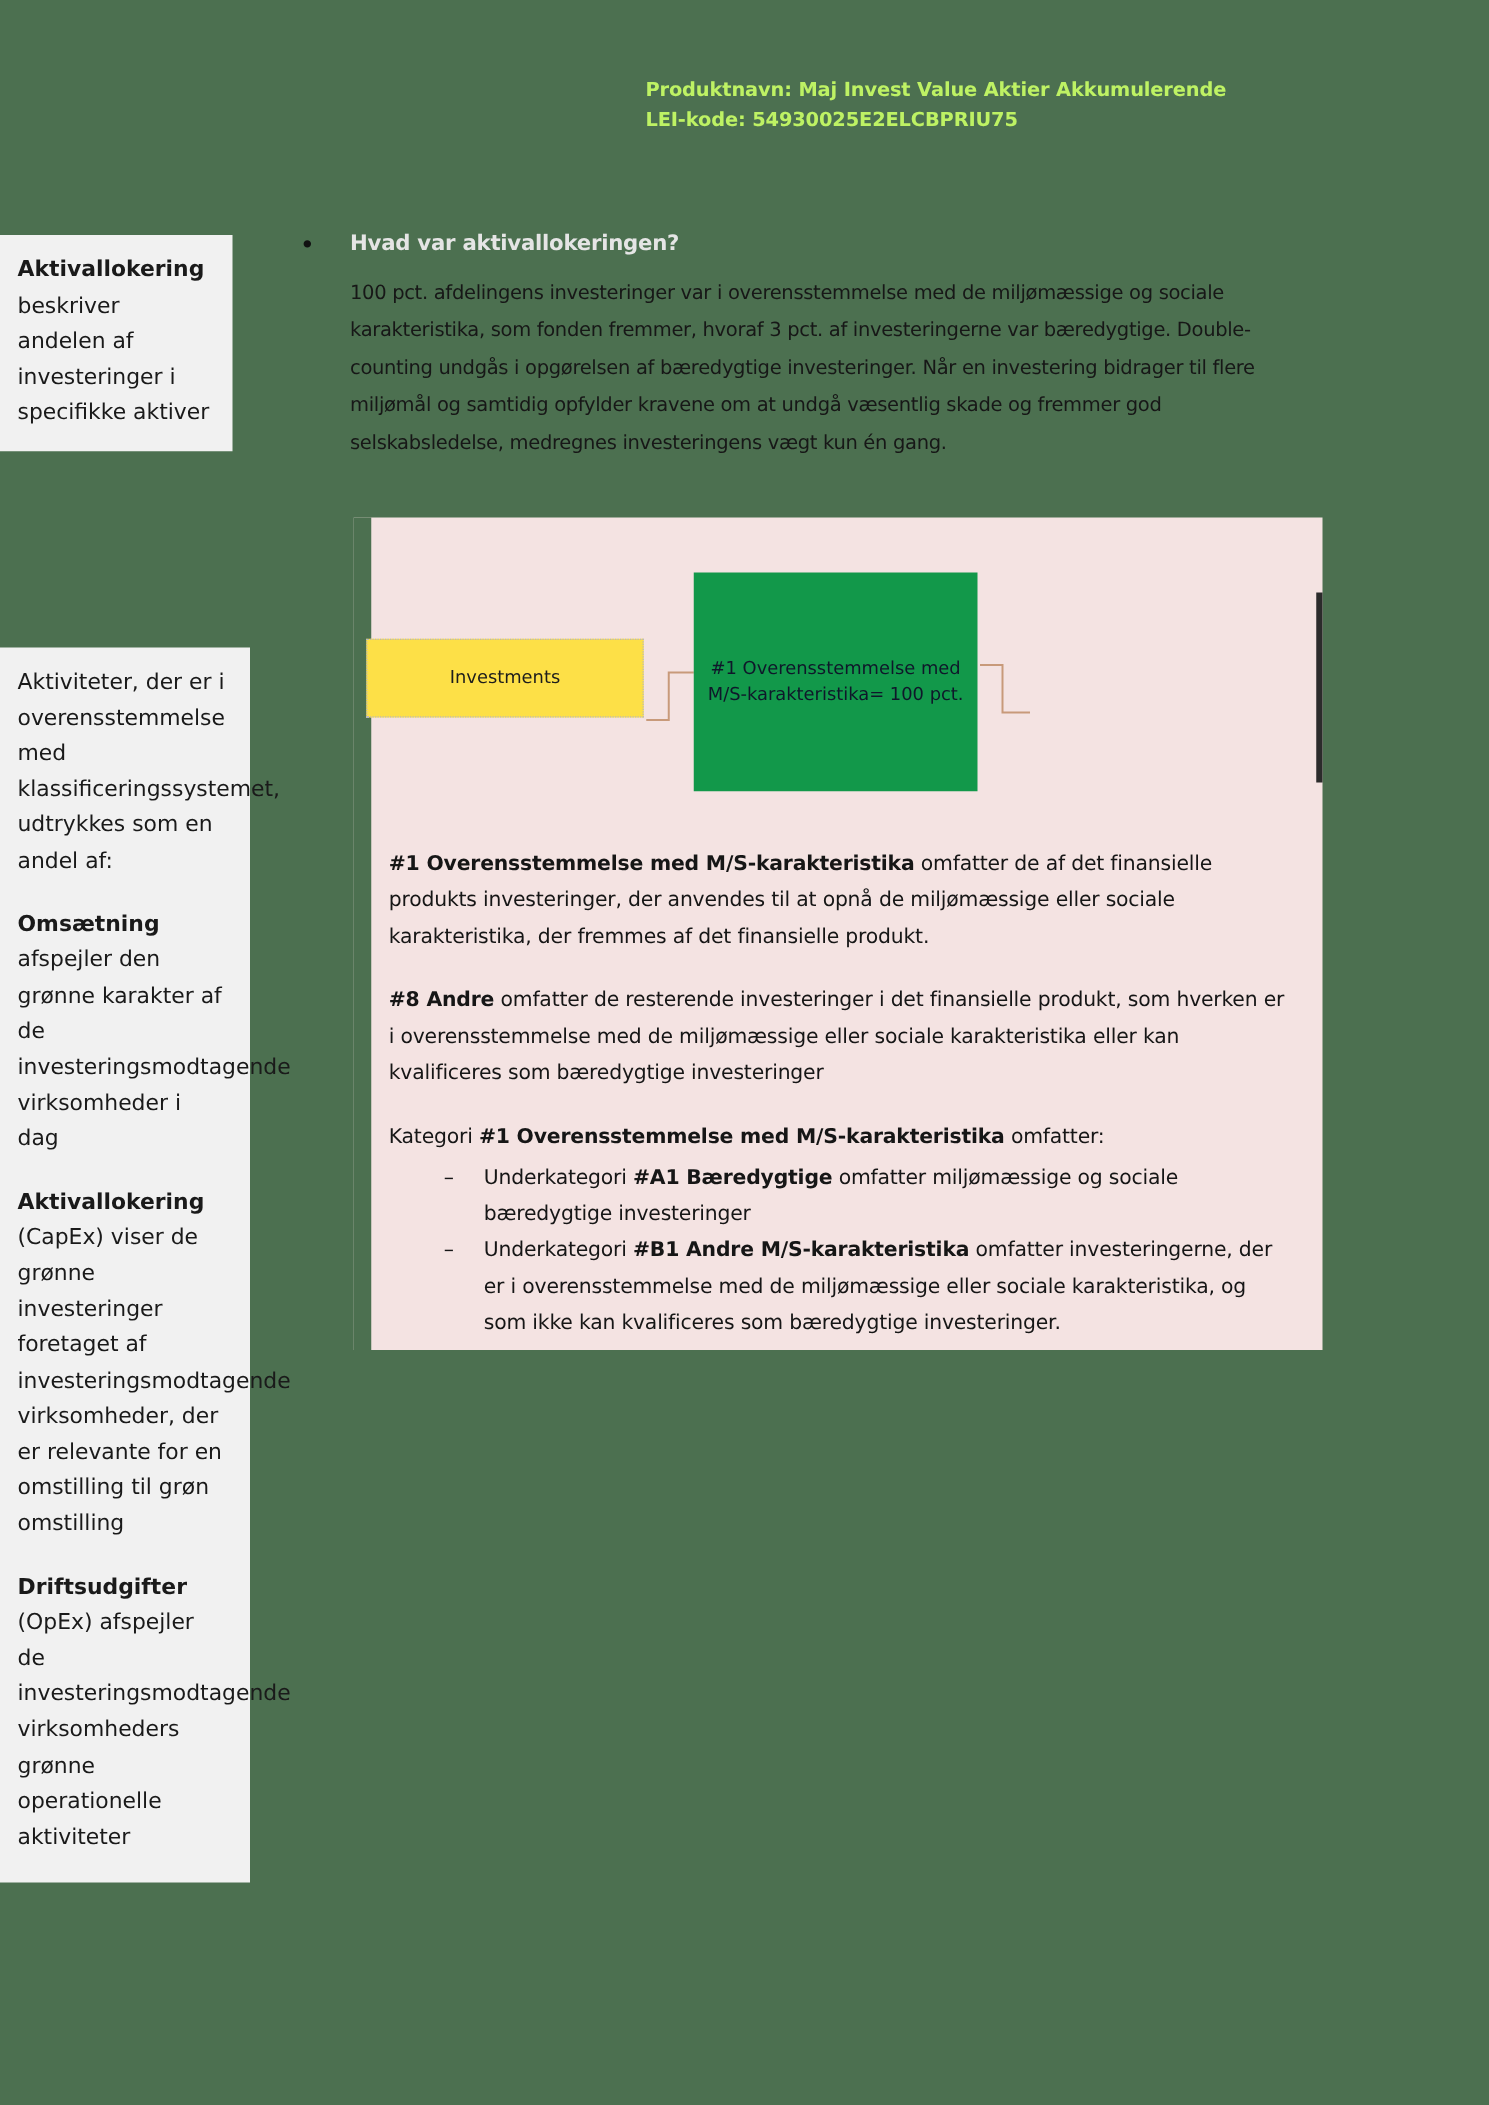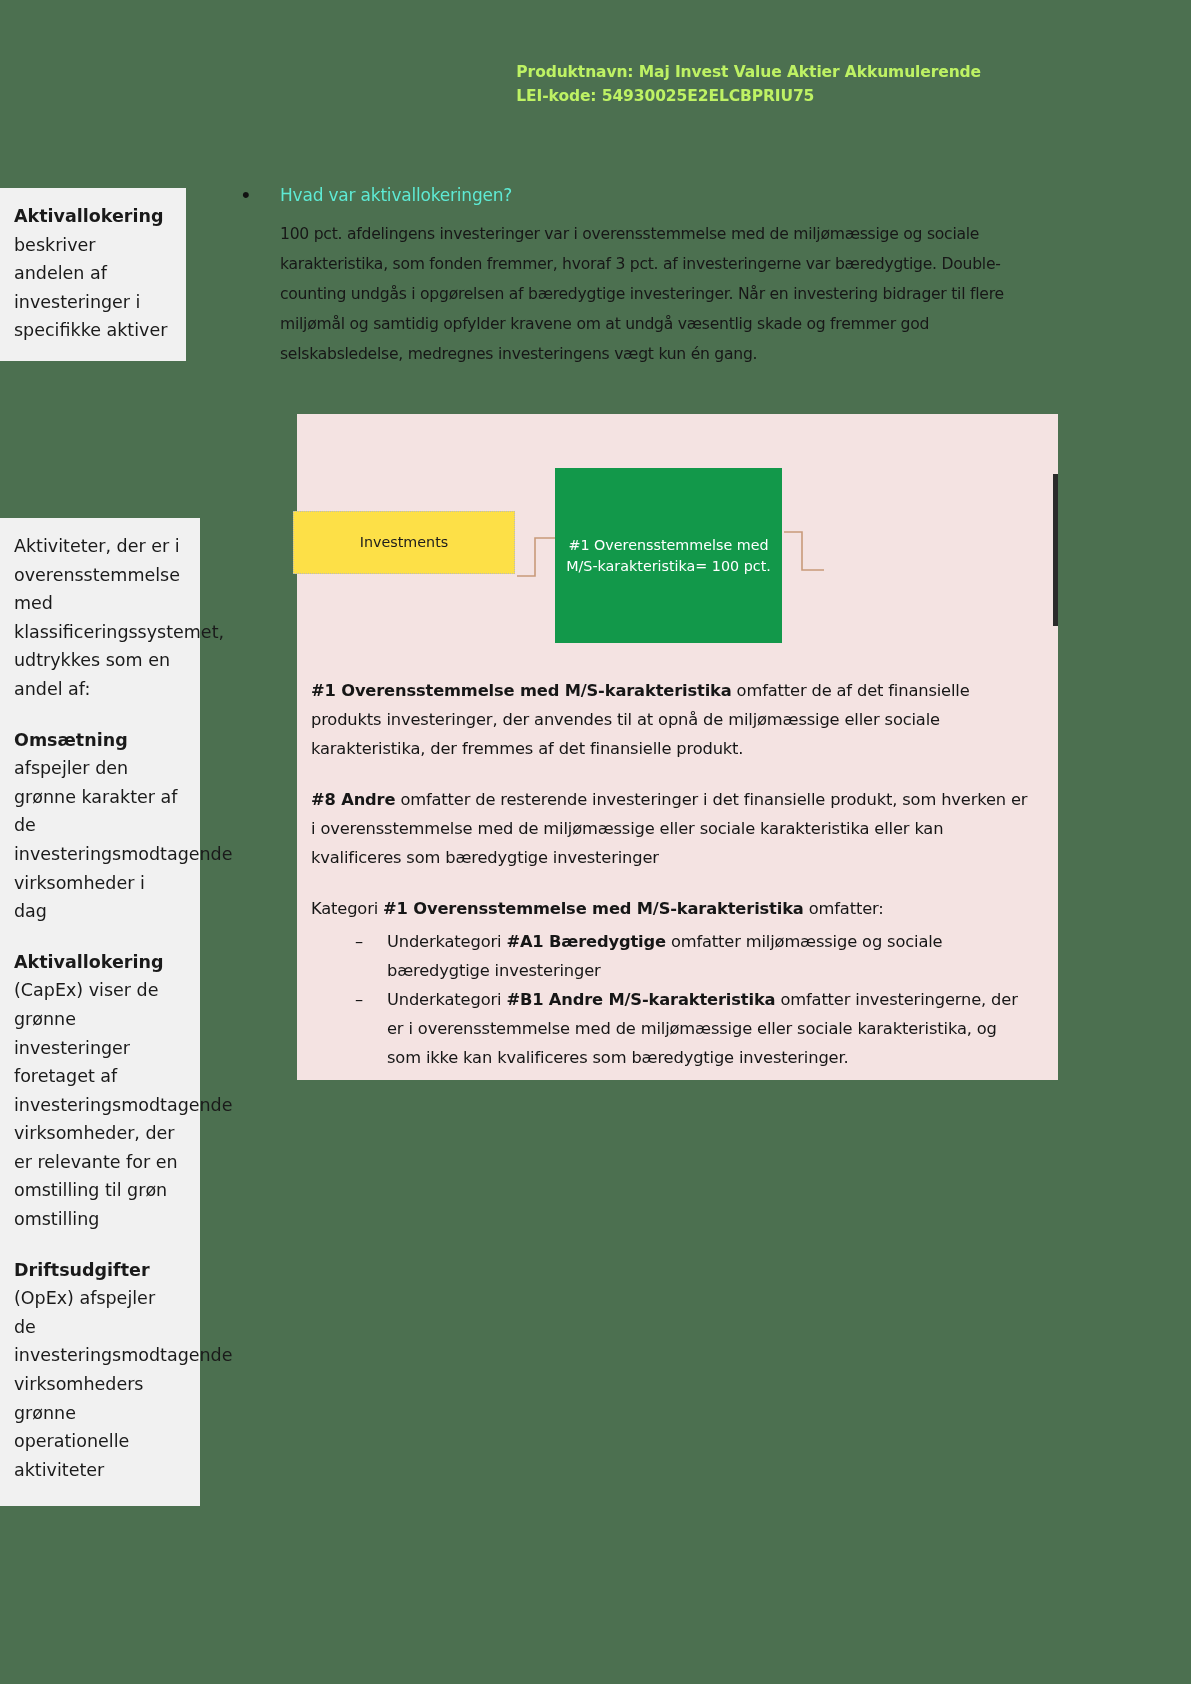--- a/index.html
+++ b/index.html
@@ -75,24 +75,24 @@
     flex: 0 0 44px;
     font-size: 22px;
     line-height: 26px;
     color: #111;
     text-align: left;
     padding-left: 6px;
     box-sizing: border-box;
   }
   .bullet-heading {
     font-family: "DejaVu Sans", sans-serif;
-    font-weight: normal;
+    font-weight: bold;
     font-size: 17px;
     line-height: 26px;
-    color: #5eead4;
+    color: #e5e5e5;
     letter-spacing: -0.2px;
   }
   .intro-para {
     margin: 11px 0 0 44px;
     font-family: "DejaVu Sans", sans-serif;
     font-size: 15.6px;
     line-height: 30px;
     color: #171717;
     letter-spacing: -0.25px;
     width: 730px;
@@ -144,22 +144,21 @@
     height: 63px;
     background: #fde047;
     border: 1px dotted #b9b9b9;
   }
   .node.green {
     left: 272px;
     top: 44px;
     width: 227px;
     height: 175px;
     background: #12984a;
-    color: #ffffff;
-    margin-top: 10px;
+    color: #0f172a;
   }
   .node.orange {
     left: 540px;
     top: 56px;
     width: 235px;
     height: 152px;
     background: #fbd8b5;
     border: 1px dotted #e3b98f;
     color: #1c1c1c;
   }

